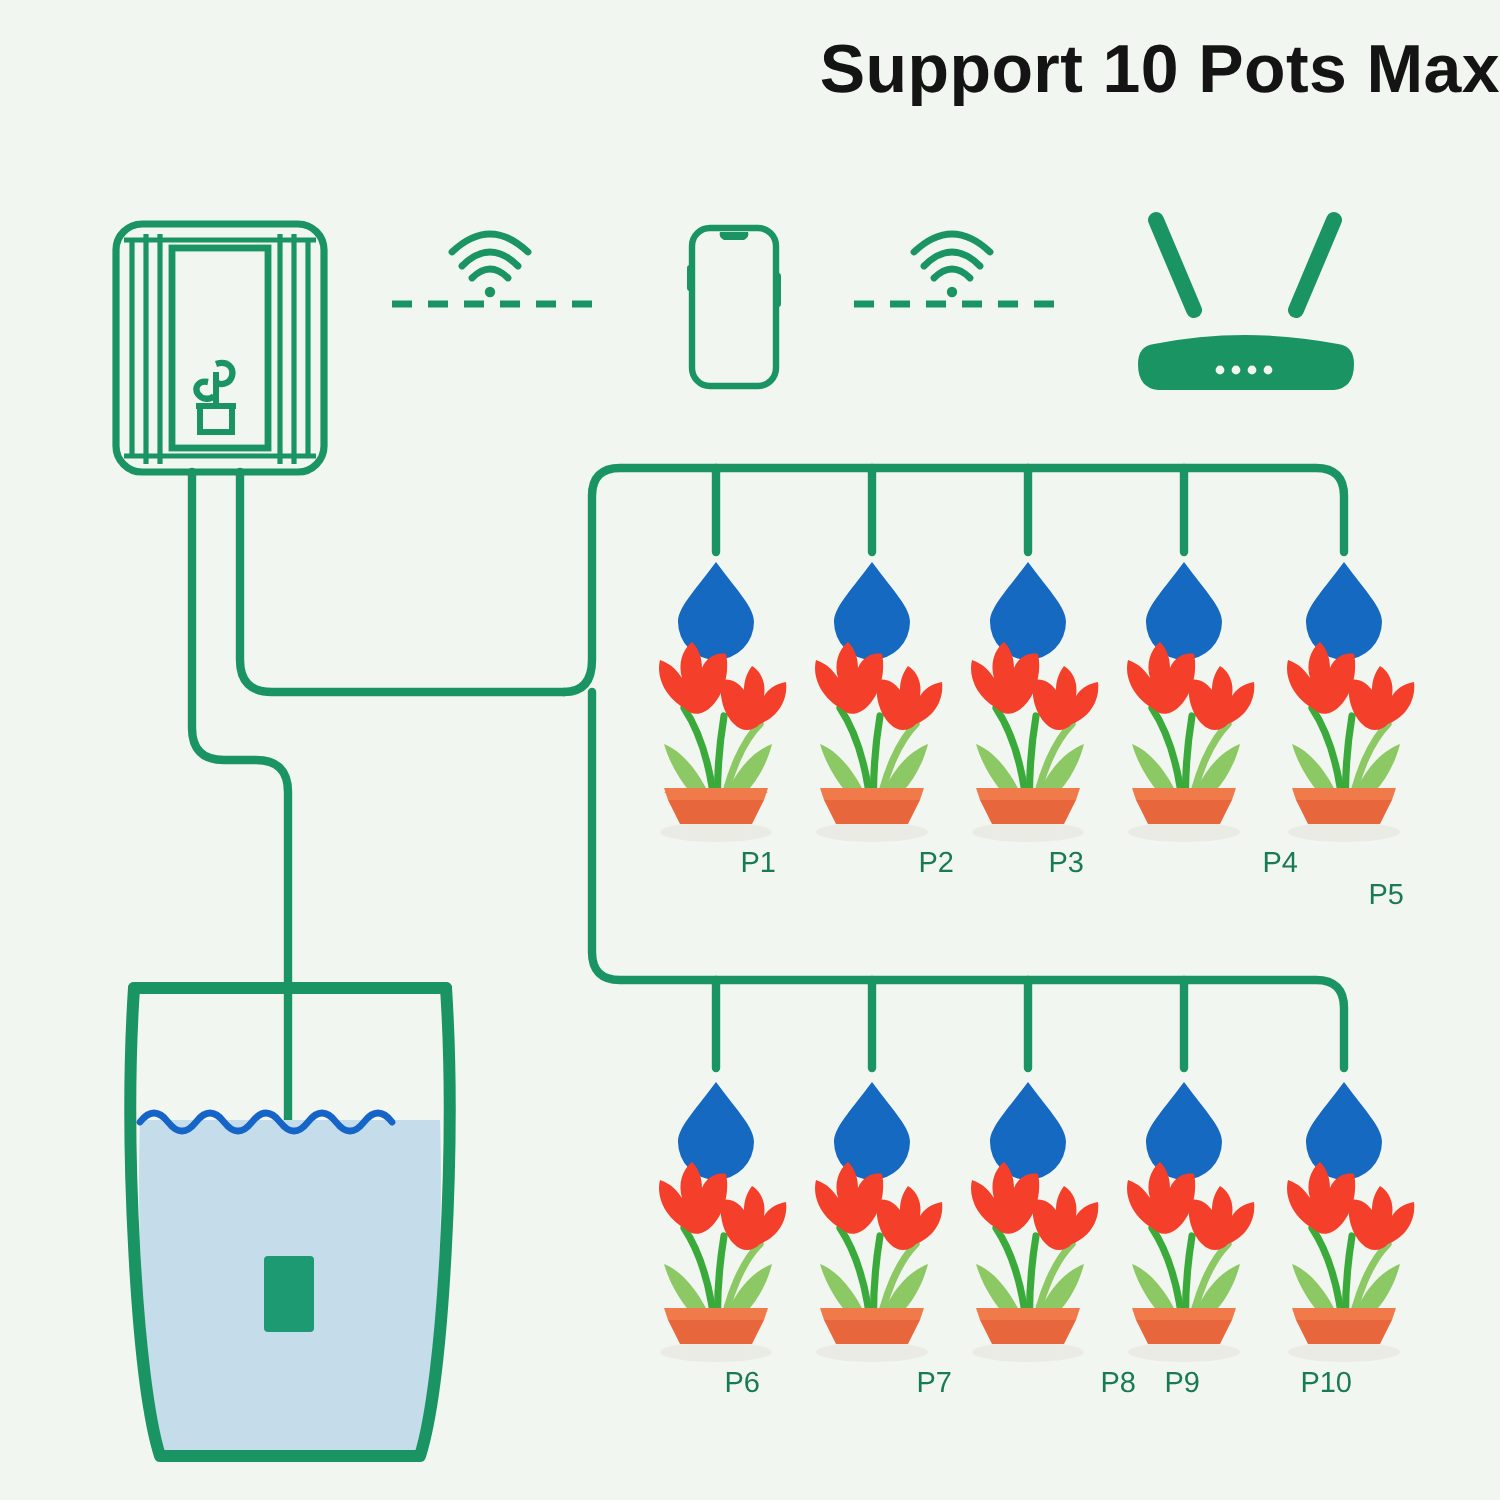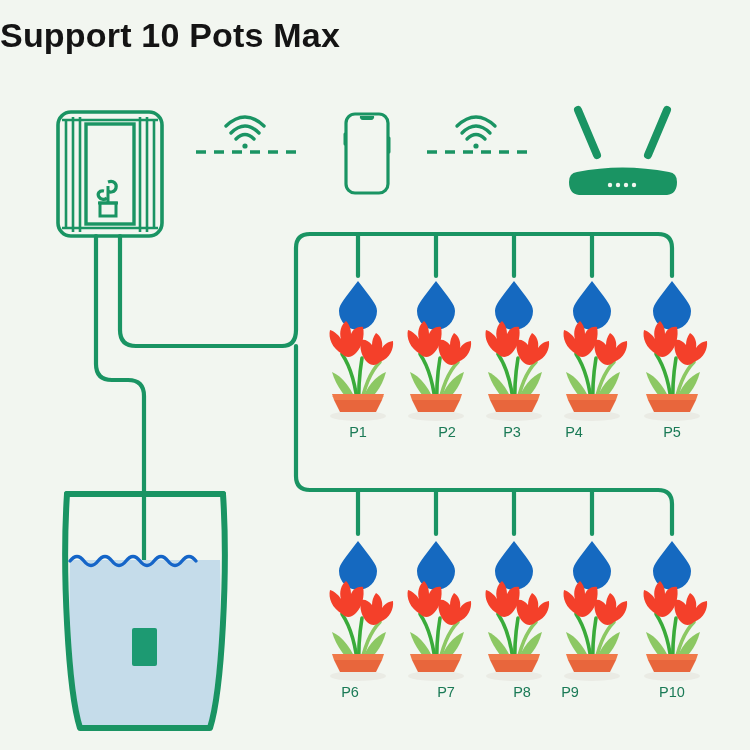--- a/index.html
+++ b/index.html
@@ -6,30 +6,30 @@
   body{
     width:750px;height:750px;
     background:#f2f6f0;
     font-family:"Liberation Sans", sans-serif;
     overflow:hidden;
     position:relative;
   }
   #stage{position:relative;width:750px;height:750px;}
   #title{
     position:absolute;left:0;top:16px;width:750px;
-    text-align:left;
+    text-align:right;
     font-size:34px;font-weight:bold;color:#141414;
     letter-spacing:0.2px;
   }
   svg.layer{position:absolute;left:0;top:0;width:750px;height:750px;}
   .potlabel{
     position:absolute;
     font-size:14.5px;
     color:#1a7a56;
-    text-align:center;
+    text-align:right;
     width:60px;
     font-family:"Liberation Sans", sans-serif;
   }
 </style>
 </head>
 <body style="background: rgb(242, 246, 240);">
 
 <div id="stage">
 
   <div id="title">Support 10 Pots Max</div>
@@ -293,22 +293,22 @@
         <path d="M-26,-16 l52,0 l-2,6 l-48,0 z" fill="#f07a4a"></path>
         <path d="M-24,-10 l48,0 l-6,12 l-36,0 z" fill="#e8663c"></path>
       </g>
 
     </g>
   </svg>
 
   <div class="potlabel" style="left:328px;top:424px">P1</div>
   <div class="potlabel" style="left:417px;top:424px">P2</div>
   <div class="potlabel" style="left:482px;top:424px">P3</div>
-  <div class="potlabel" style="left:544px;top:424px">P4</div>
-  <div class="potlabel" style="left:642px;top:424px">P5</div>
+  <div class="potlabel" style="left:589px;top:424px">P4</div>
+  <div class="potlabel" style="left:642px;top:440px">P5</div>
 
   <div class="potlabel" style="left:320px;top:684px">P6</div>
   <div class="potlabel" style="left:416px;top:684px">P7</div>
-  <div class="potlabel" style="left:492px;top:684px">P8</div>
+  <div class="potlabel" style="left:508px;top:684px">P8</div>
   <div class="potlabel" style="left:540px;top:684px">P9</div>
-  <div class="potlabel" style="left:642px;top:684px">P10</div>
+  <div class="potlabel" style="left:616px;top:684px">P10</div>
 
 </div>
 
 </body></html>

